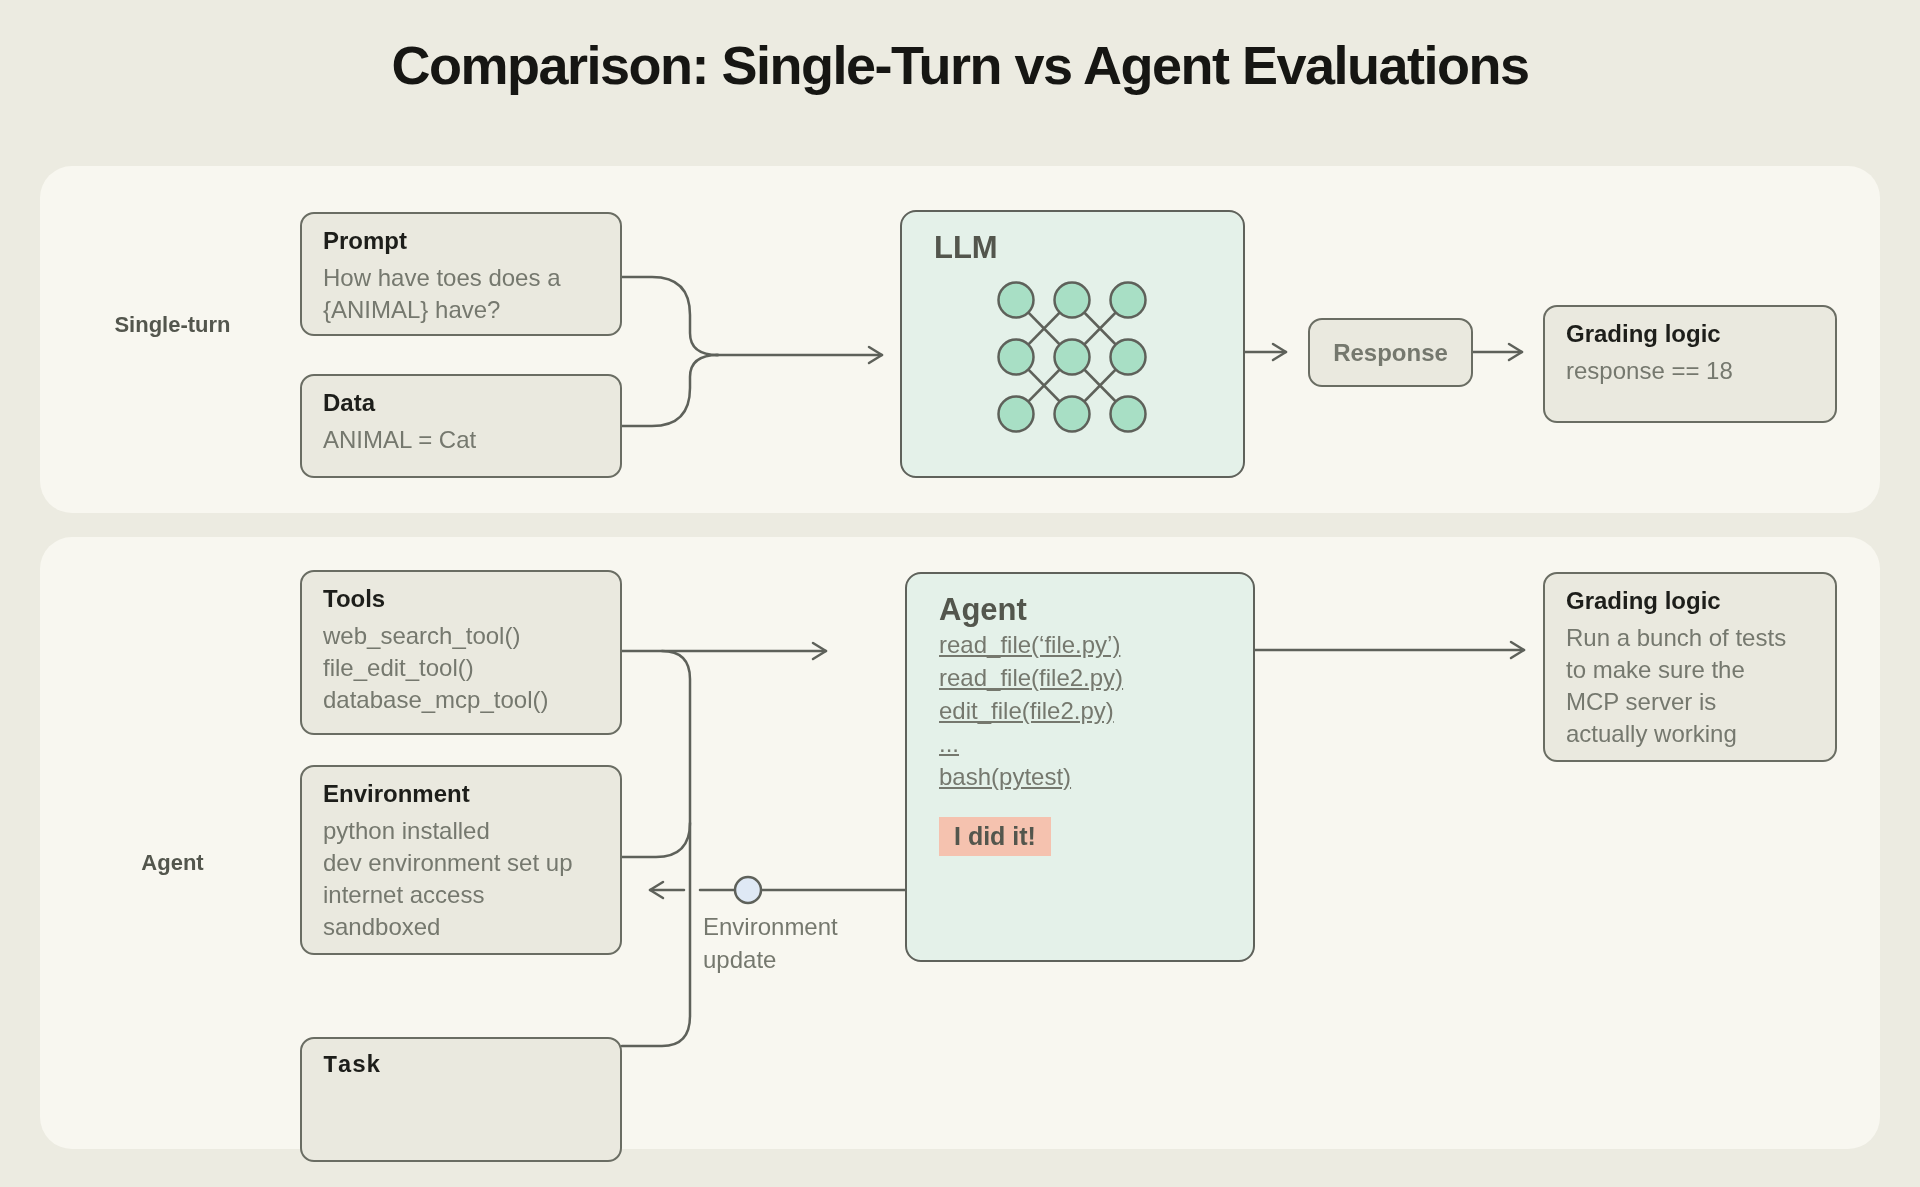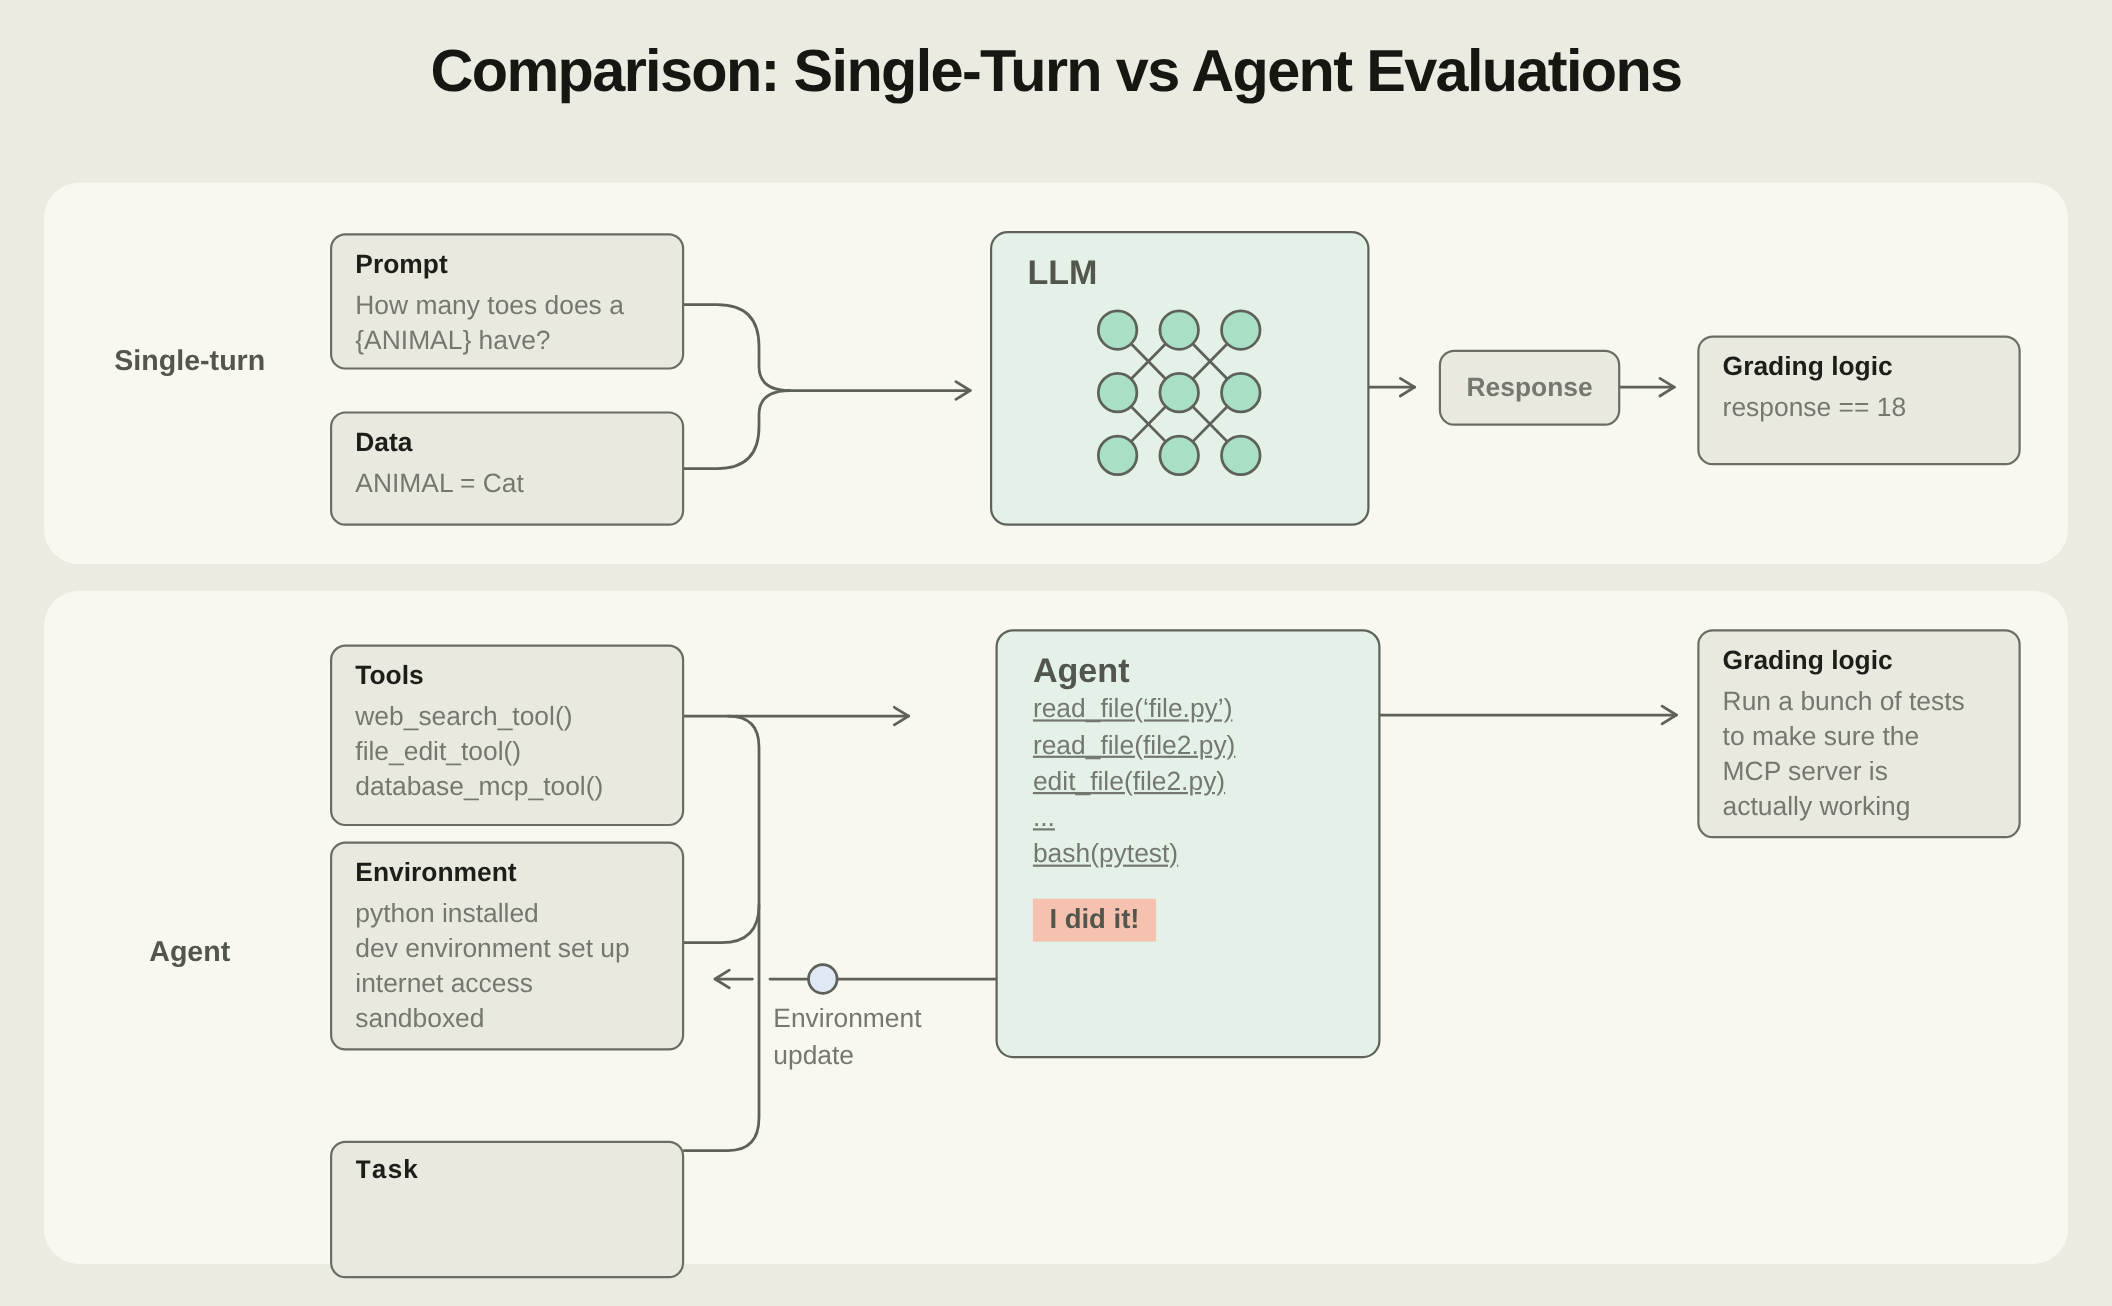--- a/index.html
+++ b/index.html
@@ -17,21 +17,21 @@
     letter-spacing:-1.5px;color:var(--title,#161613);z-index:2;
   }
   .panel{
     position:absolute;left:40px;width:1840px;
     background:var(--panel-bg,#F8F7F0);border-radius:32px;z-index:0;
   }
   .panel.p1{top:166px;height:347px;}
   .panel.p2{top:537px;height:612px;}
   .row-label{
     position:absolute;left:60px;width:225px;text-align:center;
-    font-size:26px;font-weight:600;color:var(--label,#53564D);z-index:2;
+    font-size:22px;font-weight:600;color:var(--label,#53564D);z-index:2;
   }
   .gray-box{
     position:absolute;box-sizing:border-box;
     background:var(--box-bg,#EAE9DF);
     border:2.5px solid var(--box-border,#6A6D63);
     border-radius:14px;padding:13px 21px;z-index:2;
   }
   .mint-box{
     position:absolute;box-sizing:border-box;
     background:var(--mint-bg,#E4F1E9);
@@ -102,21 +102,21 @@
     </g>
     <path class="connector" d="M1255,650 H1524" marker-end="url(#chev)"></path>
   </svg>
 
   <div class="row-label" style="top:312px;">Single-turn</div>
   <div class="row-label" style="top:850px;">Agent</div>
 
   <div class="gray-box" style="left:300px;top:212px;width:322px;height:124px;">
     <div class="box-title">Prompt</div>
     <div class="box-body">
-        <div>How many toes does a</div>
+        <div>How have toes does a</div>
         <div>{ANIMAL} have?</div>
       </div>
   </div>
 
   <div class="gray-box" style="left:300px;top:374px;width:322px;height:104px;">
     <div class="box-title">Data</div>
     <div class="box-body">
         <div>ANIMAL = Cat</div>
       </div>
   </div>
@@ -153,21 +153,21 @@
       <circle class="nn-circle" cx="228" cy="90" r="17.5"></circle>
       <circle class="nn-circle" cx="116" cy="147" r="17.5"></circle>
       <circle class="nn-circle" cx="172" cy="147" r="17.5"></circle>
       <circle class="nn-circle" cx="228" cy="147" r="17.5"></circle>
       <circle class="nn-circle" cx="116" cy="204" r="17.5"></circle>
       <circle class="nn-circle" cx="172" cy="204" r="17.5"></circle>
       <circle class="nn-circle" cx="228" cy="204" r="17.5"></circle>
     </g>
   </svg>
 
-  <div class="gray-box" style="left:300px;top:570px;width:322px;height:165px;margin-top:16px;">
+  <div class="gray-box" style="left:300px;top:570px;width:322px;height:165px;">
     <div class="box-title">Tools</div>
     <div class="box-body">
         <div>web_search_tool()</div>
         <div>file_edit_tool()</div>
         <div>database_mcp_tool()</div>
       </div>
   </div>
 
   <div class="gray-box" style="left:300px;top:765px;width:322px;height:190px;">
     <div class="box-title">Environment</div>

